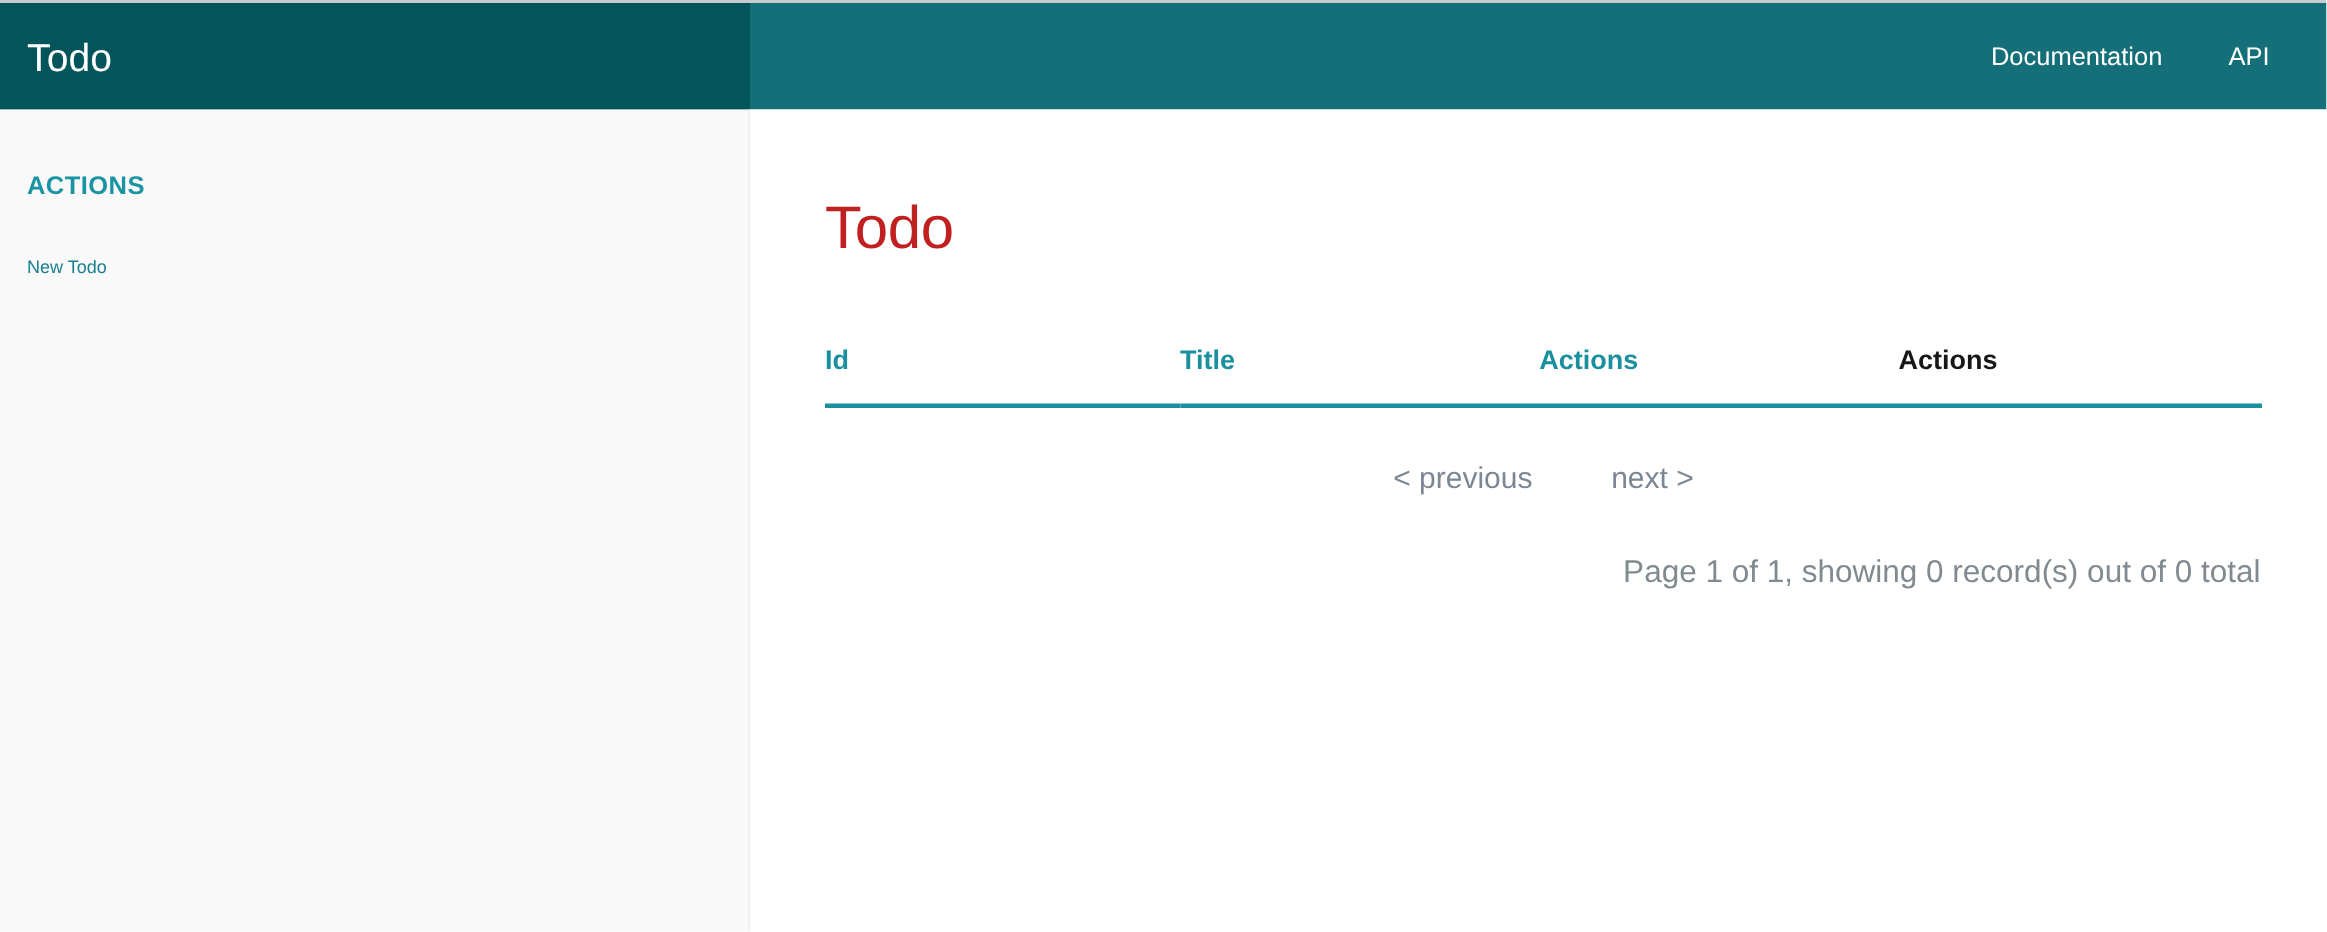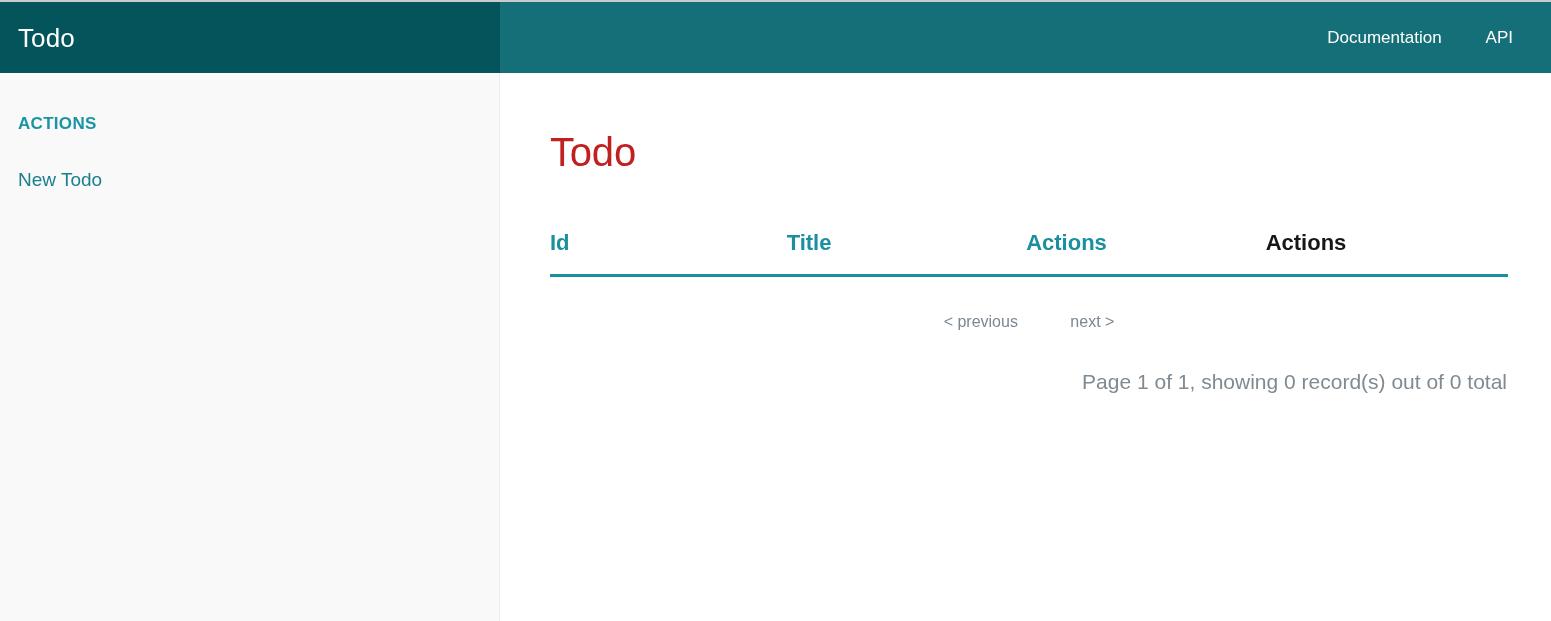--- a/index.html
+++ b/index.html
@@ -95,21 +95,21 @@
   .sidebar-links {
     margin: 0;
     padding: 0;
     list-style: none;
   }
   .sidebar-link-item {
     margin-top: 35px;
   }
   .sidebar-link {
     color: #1a7f8e;
-    font-size: 19px;
+    font-size: 12px;
     text-decoration: none;
     line-height: 1.2;
   }
 
   
   .content {
     position: absolute;
     top: 71px;
     left: 500px;
     width: 1051px;
@@ -133,21 +133,21 @@
   }
   table.listing {
     width: 100%;
     border-collapse: collapse;
     table-layout: fixed;
   }
   table.listing thead th {
     text-align: left;
     padding: 8px 0 18px 0;
     border-bottom: 3px solid #1a8f9e;
-    font-size: 22px;
+    font-size: 18px;
     font-weight: bold;
     vertical-align: bottom;
   }
   th.col-id    { width: 24.7%; }
   th.col-title { width: 25.0%; }
   th.col-status{ width: 25.0%; }
   th.col-actions{ width: 25.3%; }
 
   .th-link {
     color: #1a8f9e;
@@ -160,21 +160,21 @@
   }
 
   
   .pagination {
     margin-top: 36px;
     text-align: center;
     white-space: nowrap;
   }
   .page-link {
     color: #7b8794;
-    font-size: 16px;
+    font-size: 20px;
     text-decoration: none;
     margin: 0 24px;
     display: inline-block;
     text-align: center;
   }
   .record-count {
     margin-top: 38px;
     text-align: right;
     color: #808a91;
     font-size: 21px;

